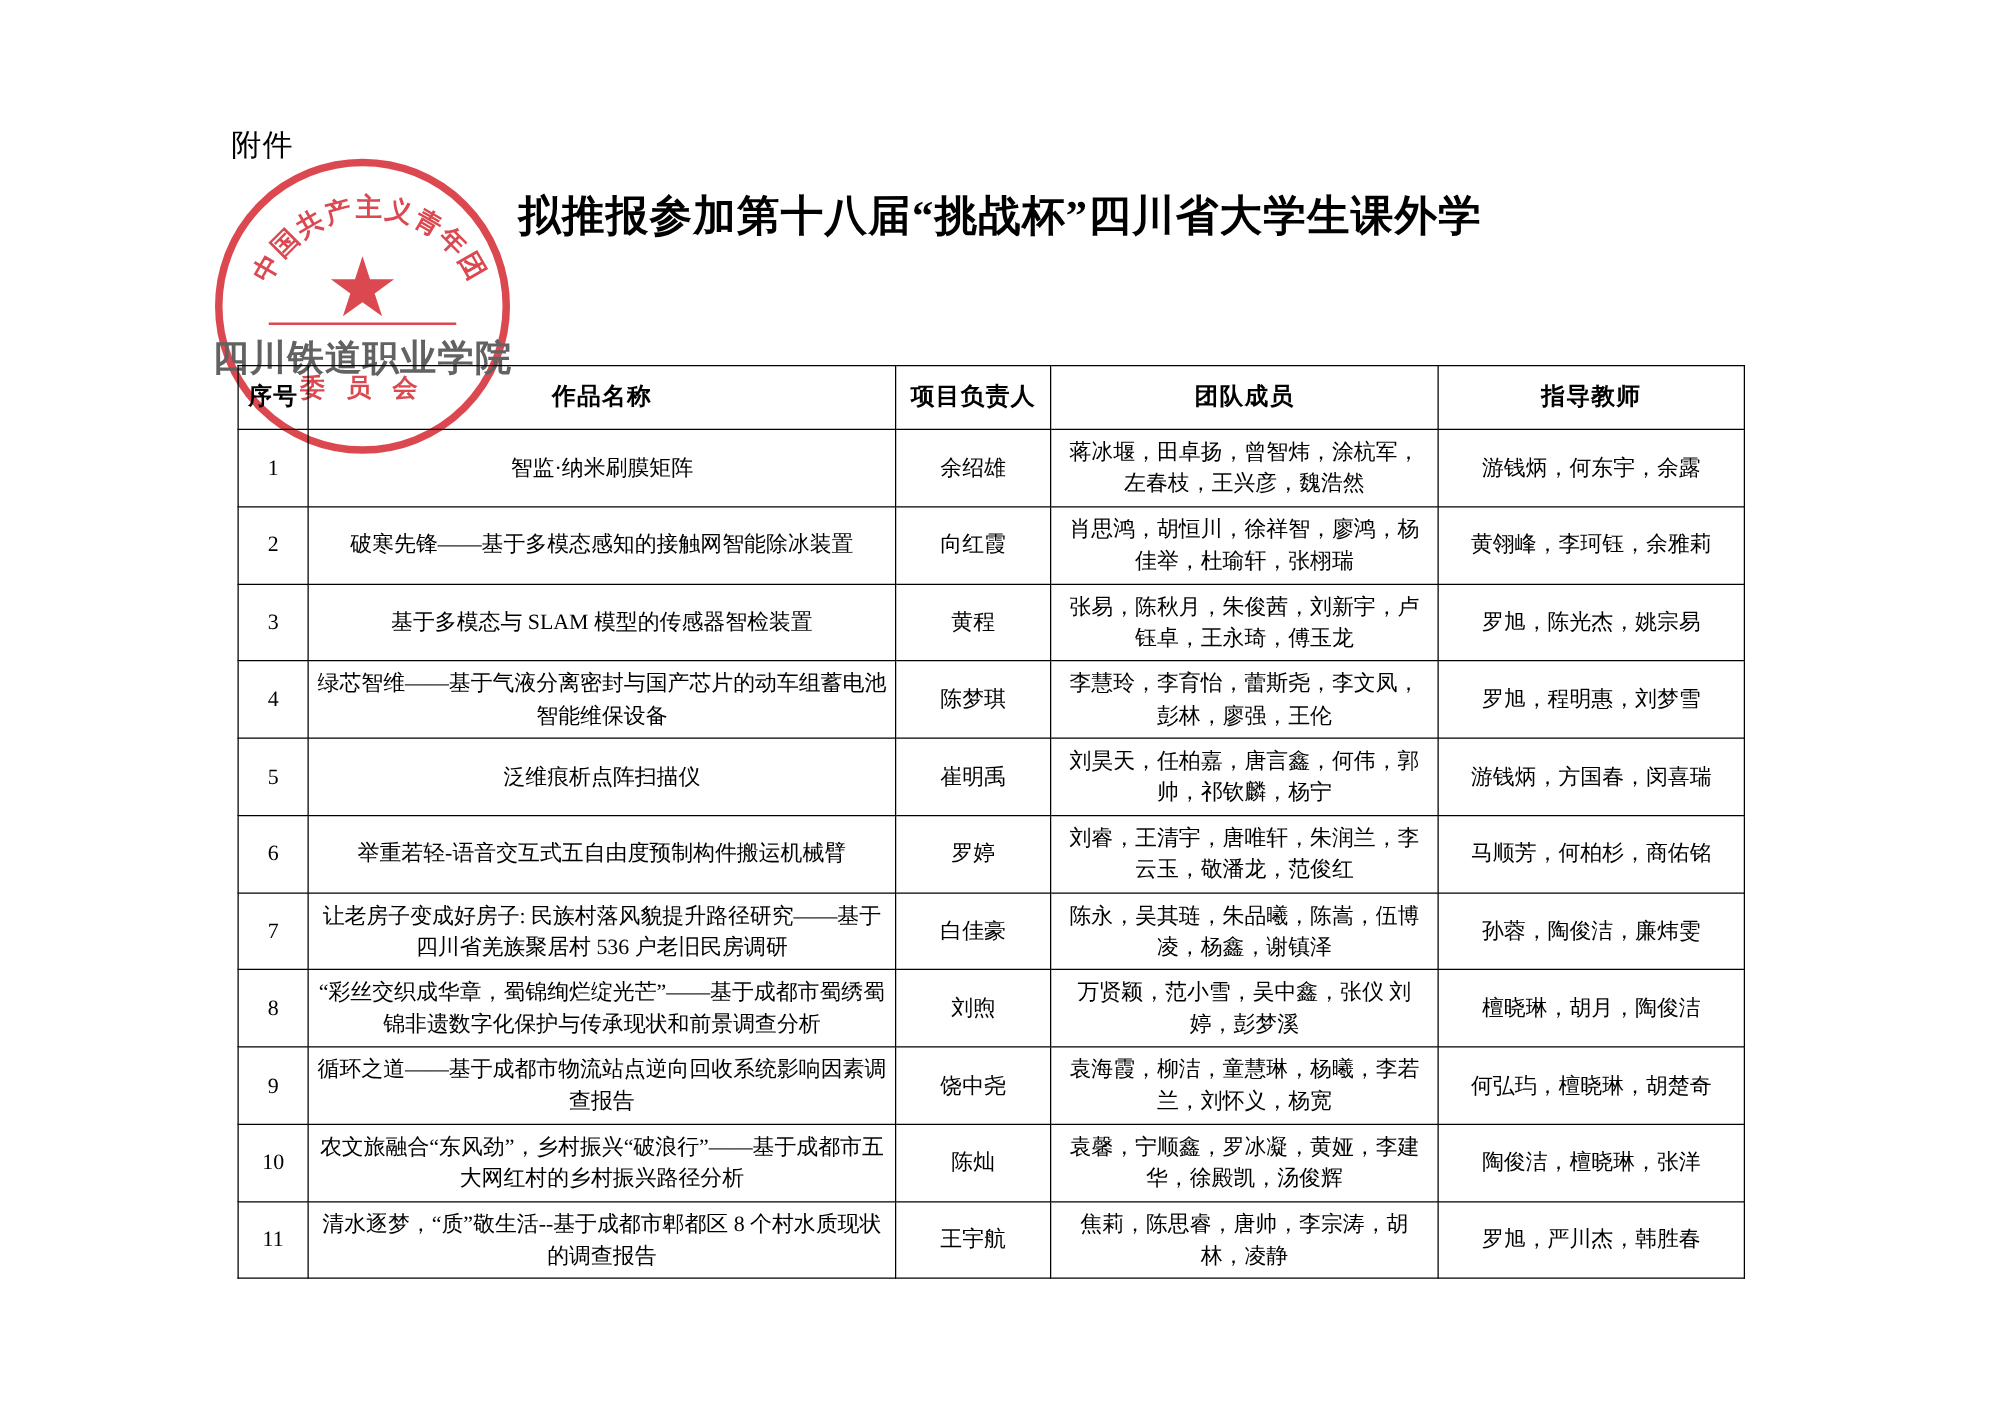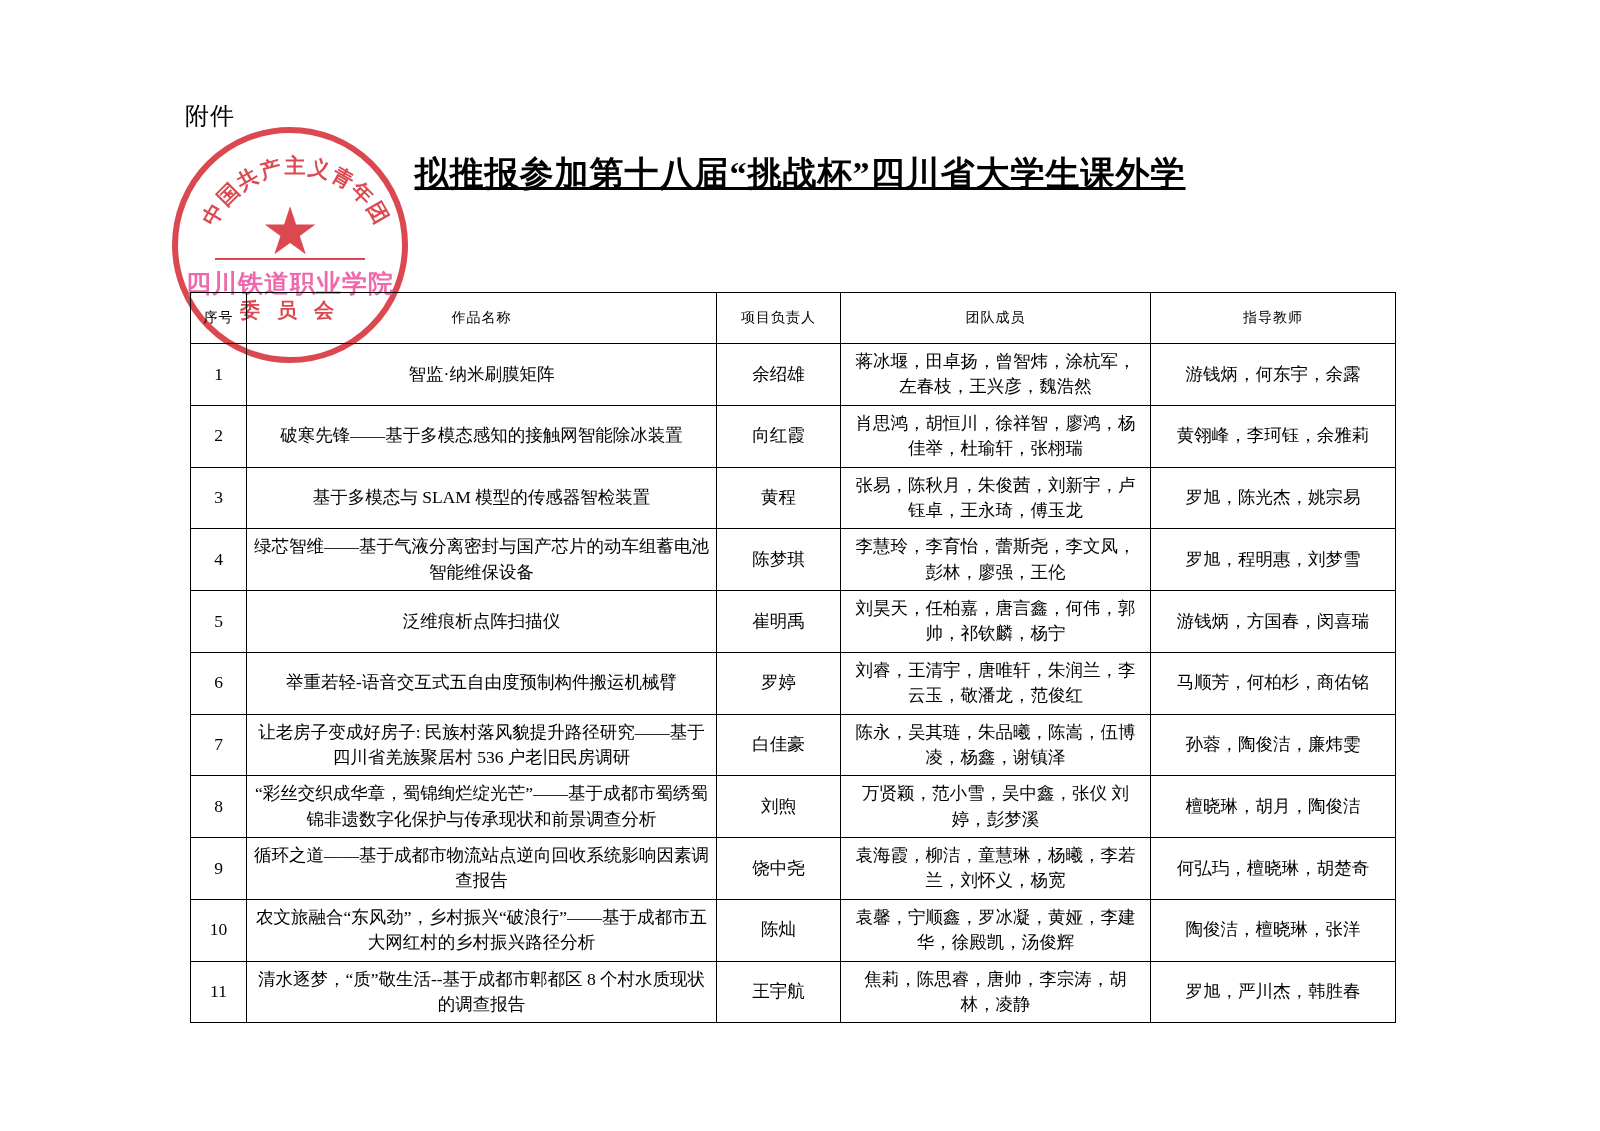--- a/index.html
+++ b/index.html
@@ -31,21 +31,20 @@
   .doc-title {
     position: absolute;
     left: 200px;
     top: 148px;
     width: 1200px;
     text-align: center;
     font-size: 34px;
     font-weight: bold;
     line-height: 1.55;
     letter-spacing: 1px;
-    text-decoration: underline;
   }
   .seal {
     position: absolute;
     left: 172px;
     top: 127px;
     width: 236px;
     height: 236px;
     border: 6px solid #d4212a;
     border-radius: 50%;
     box-sizing: border-box;
@@ -87,22 +86,22 @@
     top: 56%;
     transform: translateX(-50%);
     width: 150px;
     border-top: 2px solid #d4212a;
   }
   .seal-org {
     position: absolute;
     left: 50%;
     top: 60%;
     transform: translateX(-50%);
-    color: #ec4899;
-    font-size: 25px;
+    color: #404040;
+    font-size: 29px;
     font-weight: bold;
     white-space: nowrap;
     letter-spacing: 1px;
     text-align: center;
   }
   .seal-sub {
     position: absolute;
     left: 50%;
     top: 73%;
     transform: translateX(-50%);
@@ -124,22 +123,22 @@
   table.list th,
   table.list td {
     border: 1px solid #000000;
     padding: 5px 6px;
     font-size: 17.5px;
     line-height: 1.45;
     vertical-align: middle;
     text-align: center;
   }
   table.list th {
-    font-weight: normal;
-    font-size: 14px;
+    font-weight: bold;
+    font-size: 19px;
     height: 40px;
     letter-spacing: 1px;
     margin-left: 28px;
   }
   col.c-no      { width: 56px; }
   col.c-title   { width: 470px; }
   col.c-leader  { width: 124px; }
   col.c-members { width: 310px; }
   col.c-teacher { width: 245px; }
 

